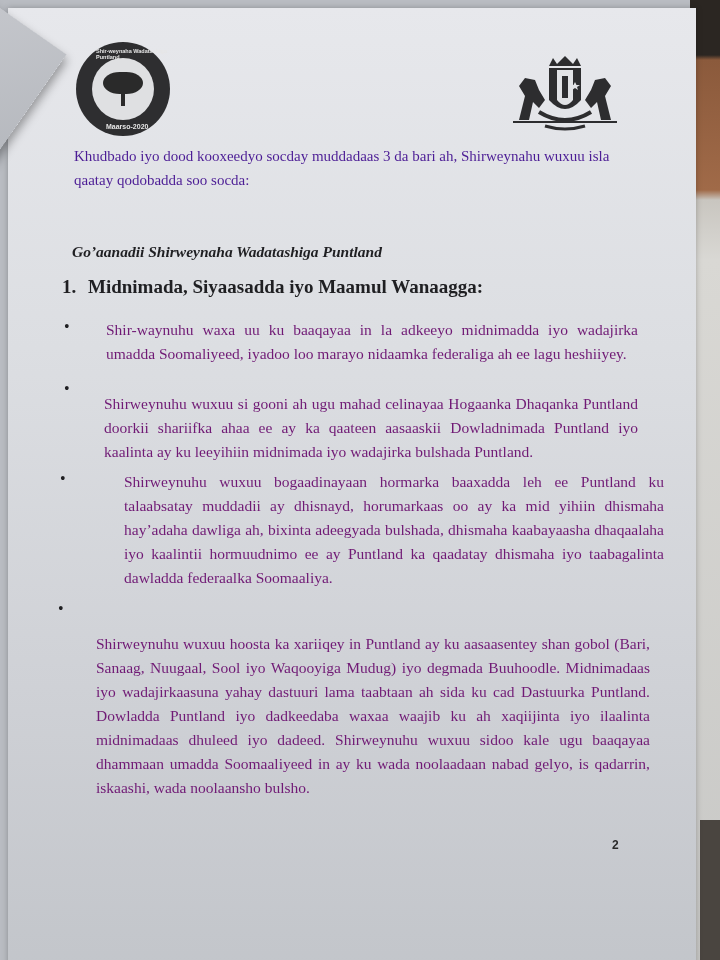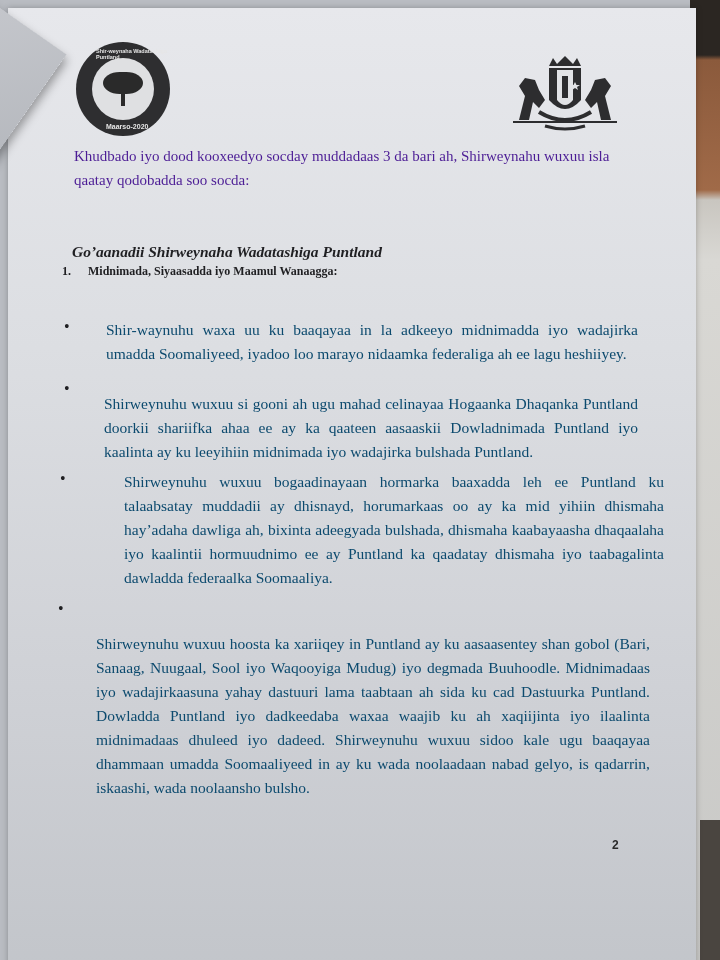--- a/index.html
+++ b/index.html
@@ -40,24 +40,24 @@
     position:absolute; color:#e6e6e6; font-family:"Liberation Sans", sans-serif; font-size:7px; font-weight:bold;
   }
   .logo-left .rt-top { top:6px; left:20px; }
   .logo-left .rt-bottom { bottom:6px; left:30px; }
   .coat {
     position:absolute; left:505px; top:56px; width:120px; height:76px;
   }
   .text { position:absolute; color:#4c1d95; font-size:15px; line-height:24px; }
   .intro { left:74px; top:144px; width:560px; }
   .heading-italic { position:absolute; left:72px; top:234px; font-style:italic; font-weight:bold; font-size:15.5px; color:#1f1f22;margin-top:9px; }
-  .section-title { position:absolute; left:62px; top:264px; font-weight:bold; font-size:12px; color:#1f1f22; }
+  .section-title { position:absolute; left:62px; top:276px; font-weight:bold; font-size:19px; color:#1f1f22; }
   .section-title .num { display:inline-block; width:26px; }
   .bullet { position:absolute; font-size:16px; color:#1f1f22; }
-  .para { position:absolute; color:#0c4a6e; font-size:15.5px; line-height:24px; text-align:justify; }
+  .para { position:absolute; color:#701a75; font-size:15.5px; line-height:24px; text-align:justify; }
   .p1 { left:106px; top:318px; width:532px; }
   .p2 { left:104px; top:392px; width:534px; }
   .p3 { left:100px; top:470px; width:540px;margin-left:24px; }
   .p4 { left:96px; top:632px; width:554px; }
   .page-number { position:absolute; left:612px; top:838px; font-family:"Liberation Sans", sans-serif; font-weight:bold; font-size:12px; color:#2a2a2a; }
 </style>
 </head>
 <body>
 
 <div class="bg-right"></div>

